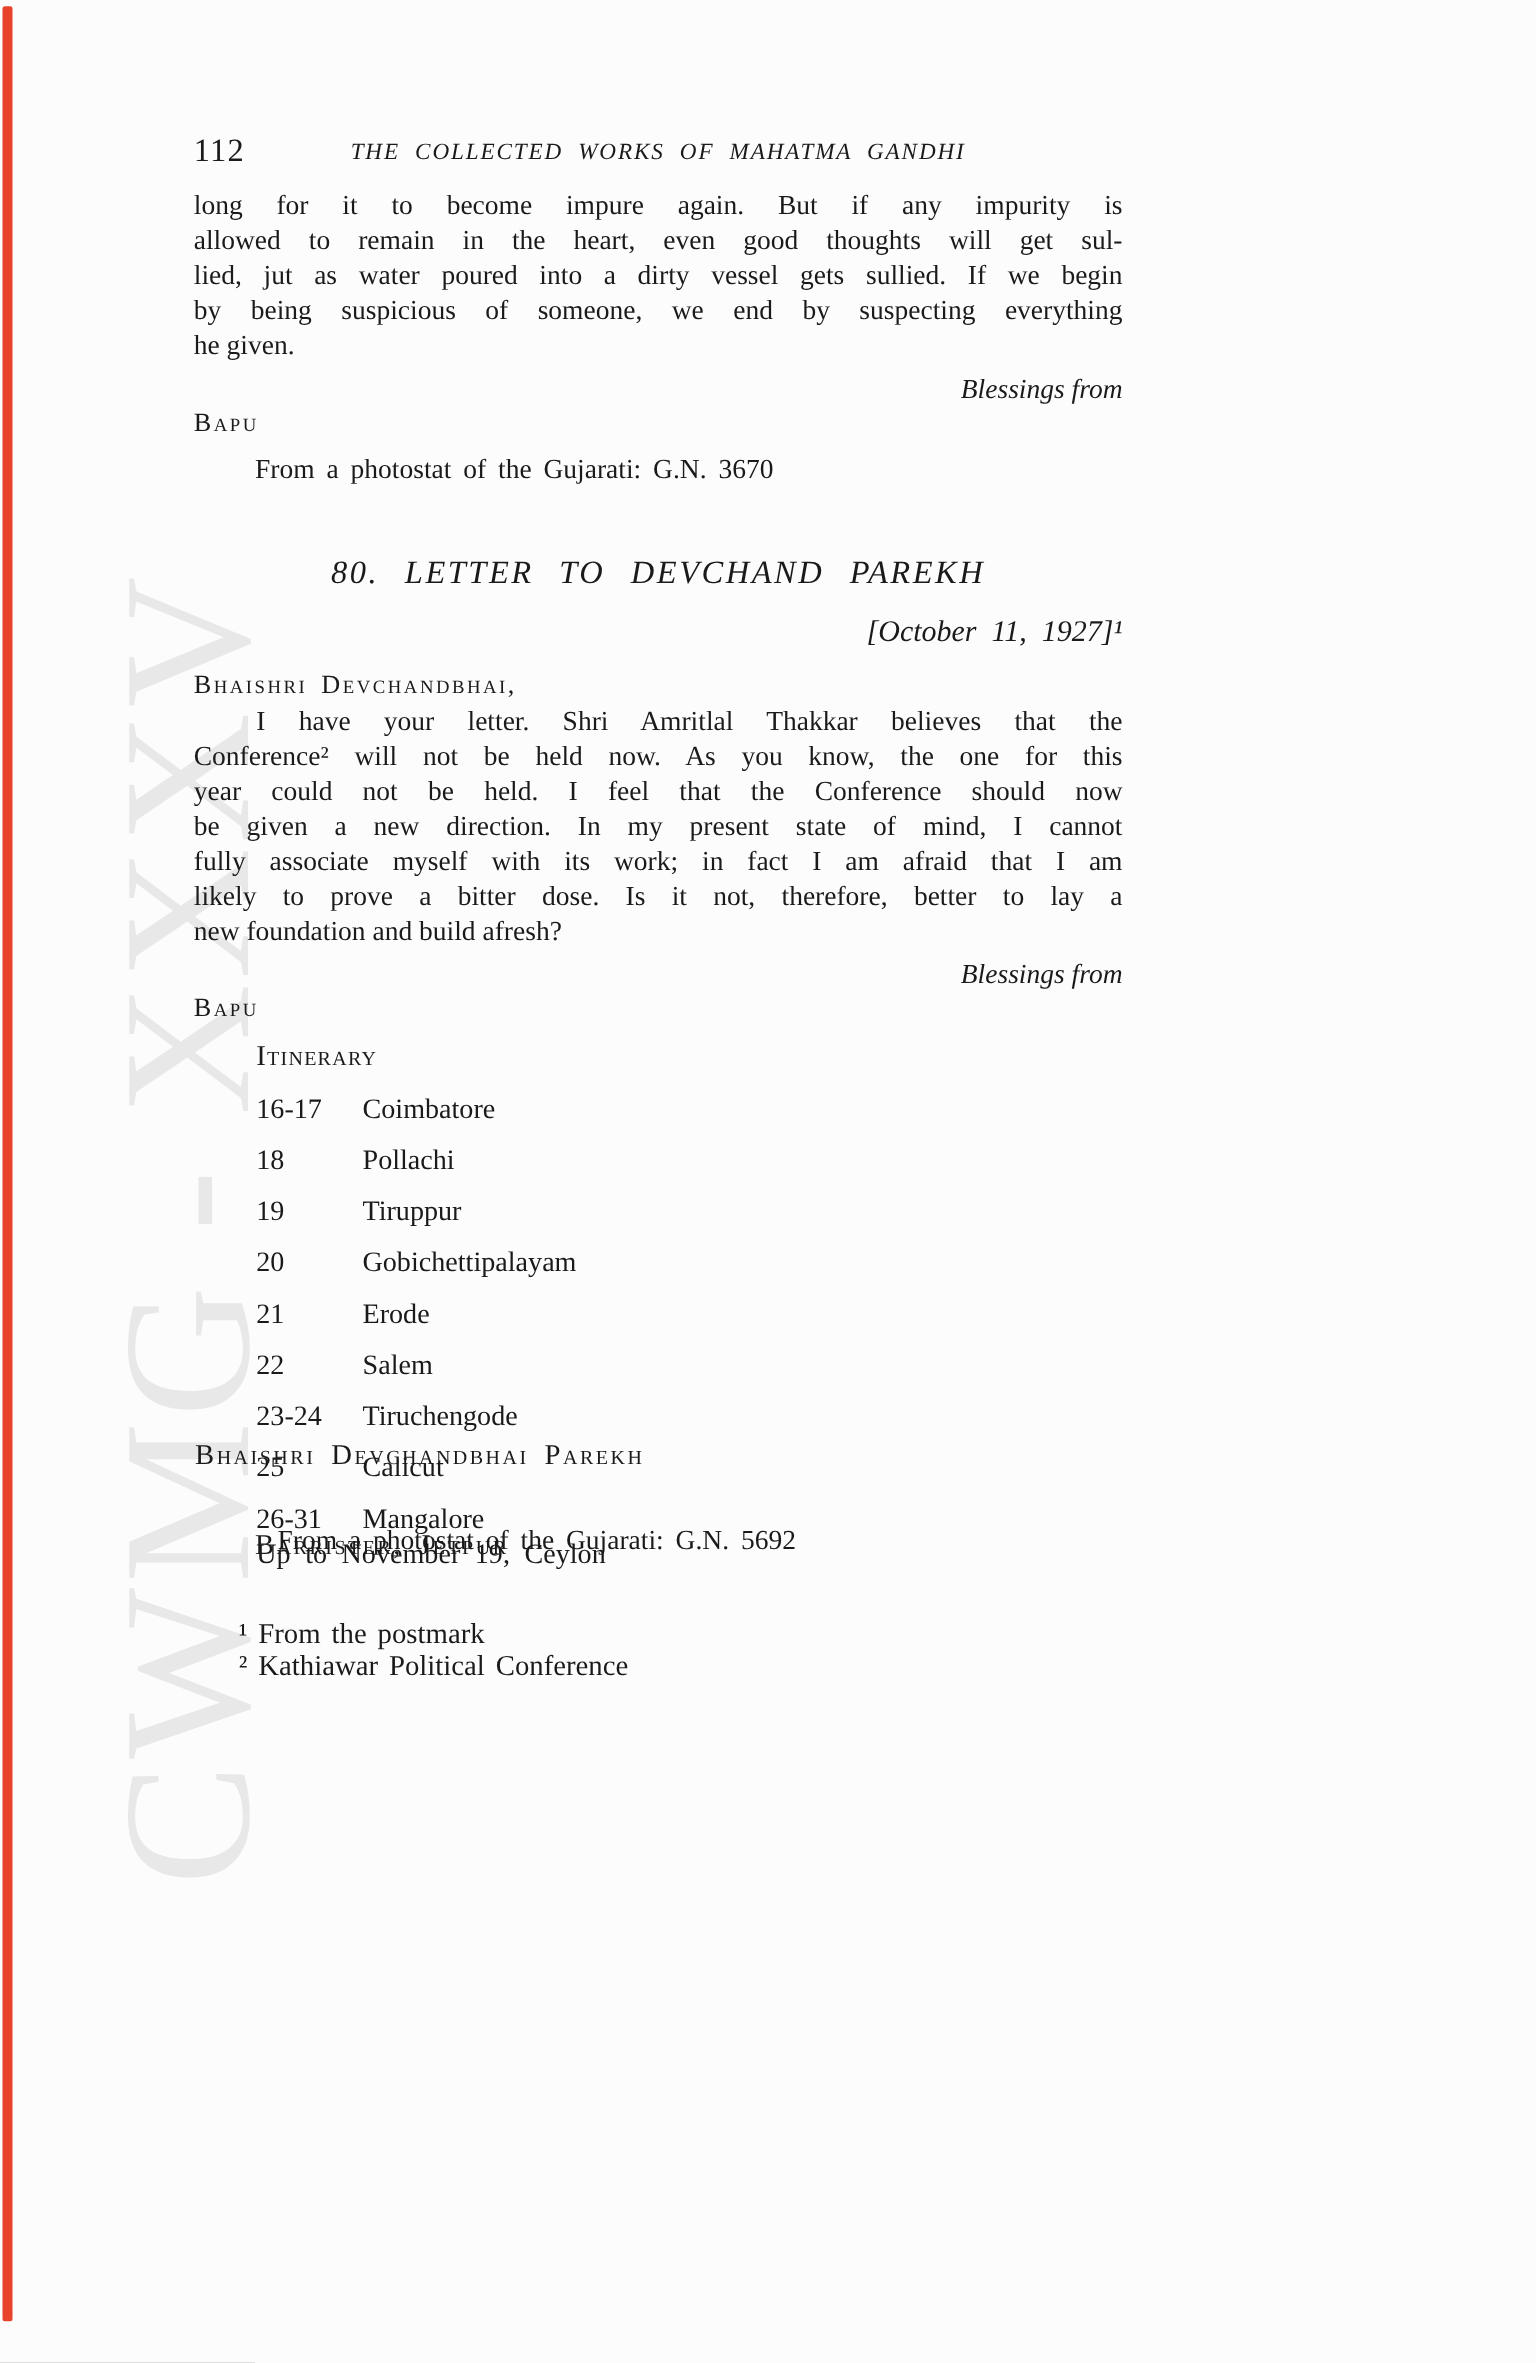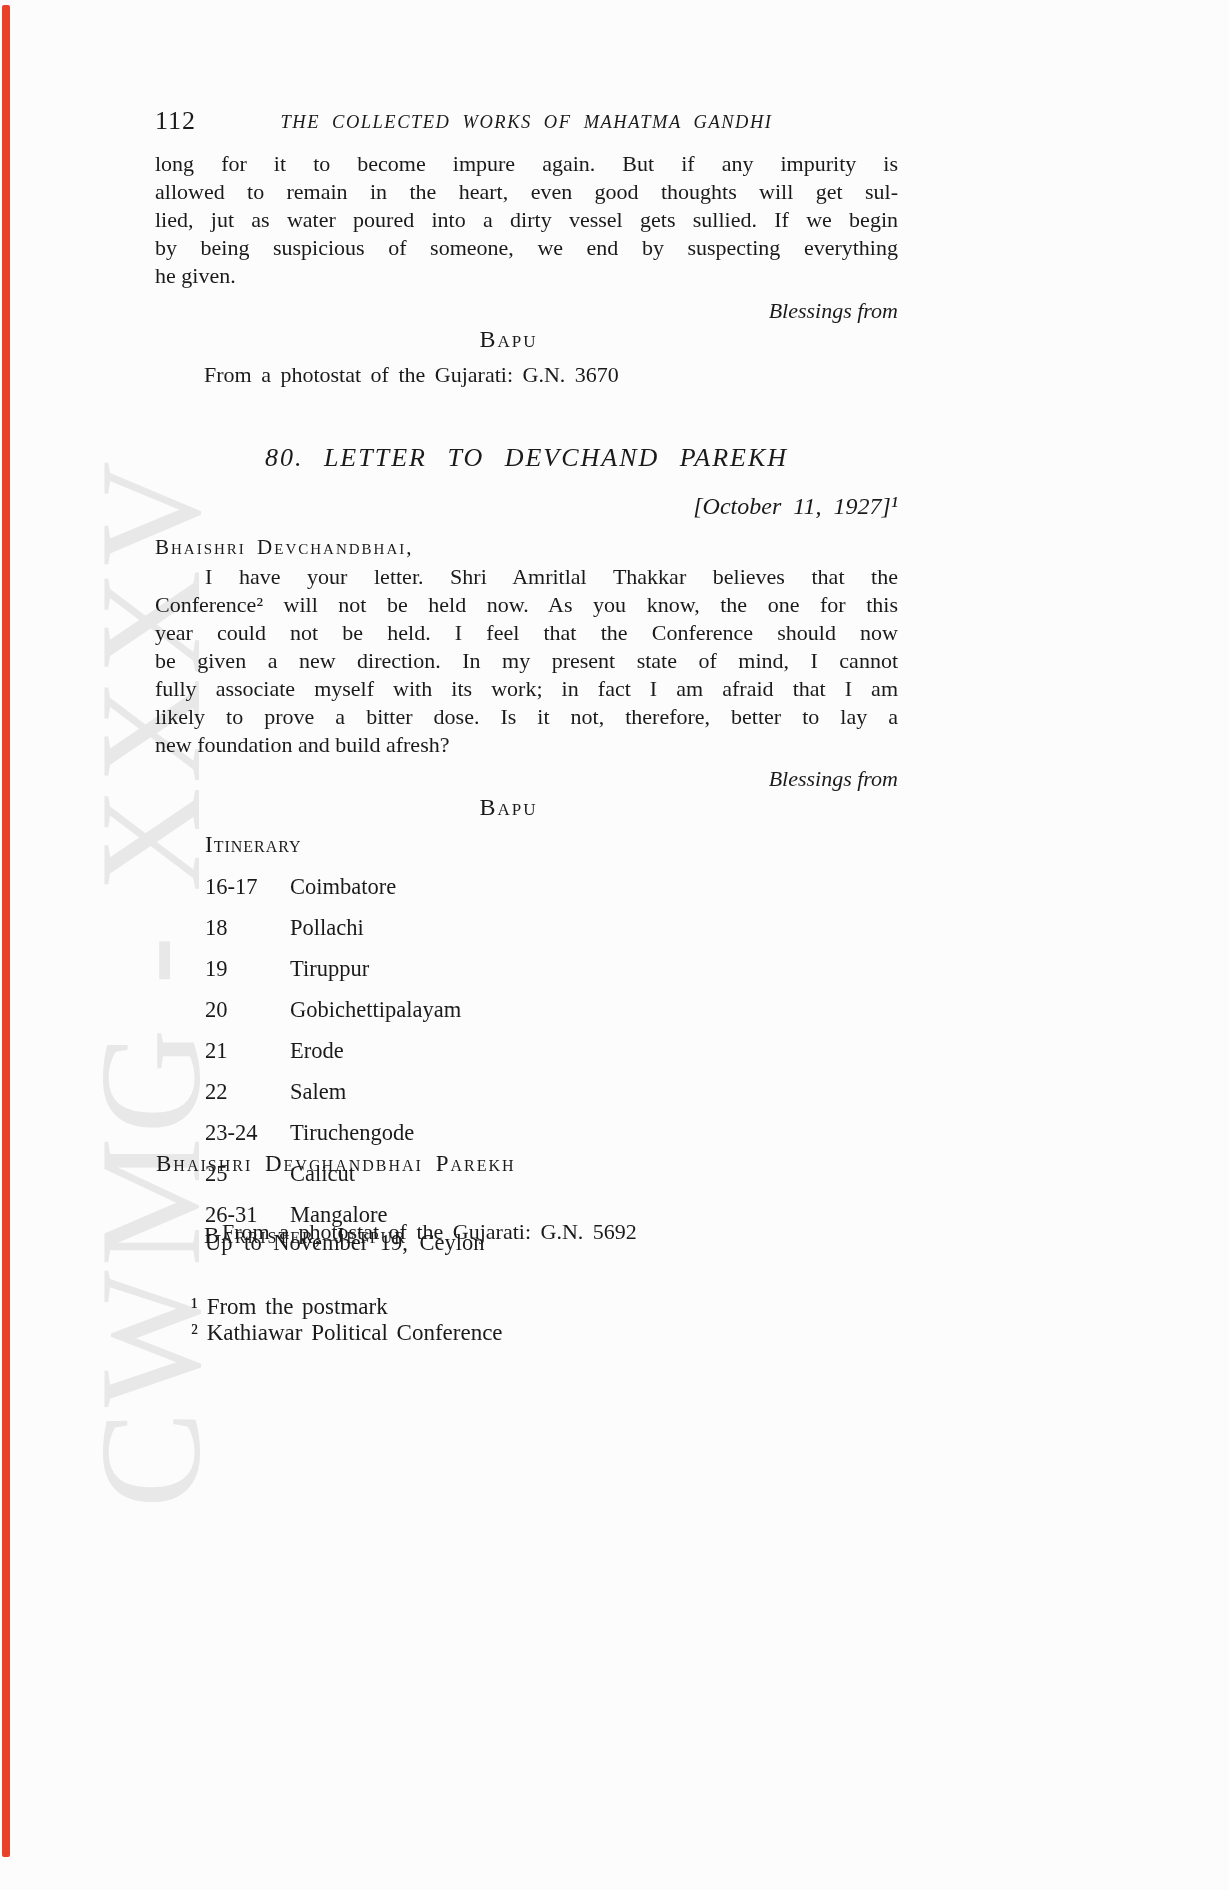--- a/index.html
+++ b/index.html
@@ -49,22 +49,22 @@
   .indent1 { text-indent:50px; }
 
   .para1 { top:150px; }
   .body2 { top:563px; }
 
   .valediction {
     left:155px; width:743px; text-align:right;
     font-style:italic; font-size:22px;
   }
   .signature {
-    left:155px; width:743px; text-align:center;
-    font-variant:small-caps; font-size:24px; letter-spacing:2px;
+    left:155px; width:743px; text-align:left;
+    font-variant:small-caps; font-size:21px; letter-spacing:2px;
     padding-right:36px; box-sizing:border-box;
   }
   .val1 { top:298px; } .sig1 { top:326px; }
   .val2 { top:766px; } .sig2 { top:794px; }
 
   .source { left:204px; font-size:22px; word-spacing:4px; }
   .source1 { top:362px; }
   .source2 { top:1219px;margin-left:18px; }
 
   .letter-heading {

